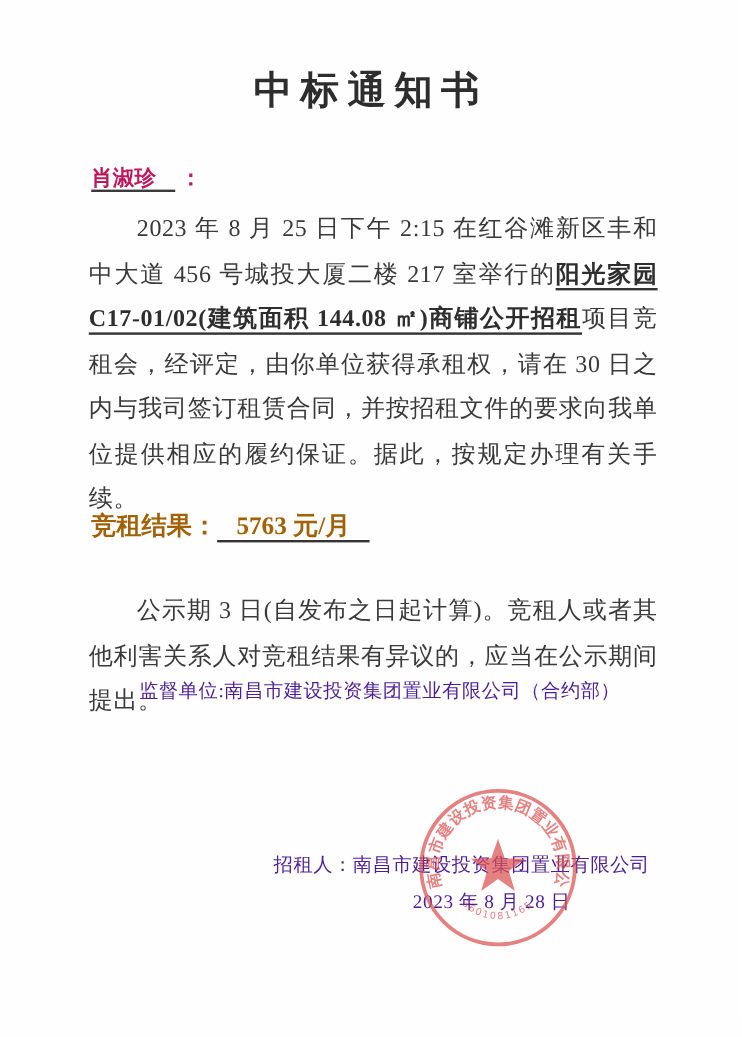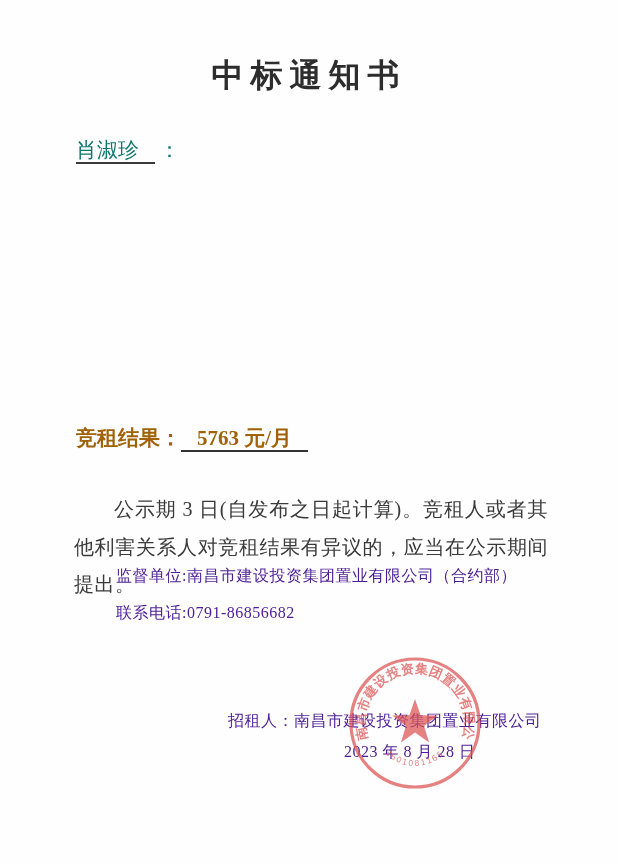--- a/index.html
+++ b/index.html
@@ -17,21 +17,21 @@
   }
   .title {
     position:absolute; top:54px; left:0; width:618px;
     text-align:center;
     font-size:32px; font-weight:bold;
     letter-spacing:7px;
     color:#2d2d2d;
   }
   .salutation {
     position:absolute; top:136px; left:76px;
-    font-size:21px; font-weight:normal; color:#0f766e;
+    font-size:18px; font-weight:bold; color:#be185d;
   }
   .salutation .name {
     border-bottom:2px solid #3a3a3a;
     padding-right:16px;
   }
   .salutation .colon { margin-left:4px; }
   .para {
     position:absolute; left:74px; width:474px;
     font-size:20px; line-height:37.5px;
     letter-spacing:0.5px;
@@ -76,29 +76,31 @@
 <body>
 
 <div class="page">
 
   <div class="title">中标通知书</div>
 
   <div class="salutation">
     <span class="name">肖淑珍</span><span class="colon">：</span>
   </div>
 
+  <div class="para para1">
+    <span>2023 年 8 月 25 日下午 2:15 在红谷滩新区丰和中大道 456 号城投大厦二楼 217 室举行的</span><span class="hl">阳光家园 C17-01/02(建筑面积 144.08 ㎡)商铺公开招租</span><span>项目竞租会，经评定，由你单位获得承租权，请在 30 日之内与我司签订租赁合同，并按招租文件的要求向我单位提供相应的履约保证。据此，按规定办理有关手续。</span>
+  </div>
 
   <div class="result">
     <span>竞租结果：</span><span class="value">5763 元/月</span>
   </div>
 
   <div class="para para2">公示期 3 日(自发布之日起计算)。竞租人或者其他利害关系人对竞租结果有异议的，应当在公示期间提出。</div>
 
   <div class="line supervisor">监督单位:南昌市建设投资集团置业有限公司（合约部）</div>
-  <div class="line phone">联系电话:0791-86856682</div>
 
   <div class="line signer">招租人：南昌市建设投资集团置业有限公司</div>
   <div class="line dateline">2023 年 8 月 28 日</div>
 
   <svg class="stamp" viewBox="0 0 136 136" xmlns="http://www.w3.org/2000/svg">
     <defs>
       <path id="arcTop" d="M 21,85.1 A 50 50 0 1 1 115,85.1" fill="none"></path>
       <path id="arcBottom" d="M 35.1,95.6 A 43 43 0 0 0 100.9,95.6" fill="none"></path>
     </defs>
     <circle cx="68" cy="68" r="64" fill="none" stroke-width="3.2" stroke="#dc5252"></circle>

